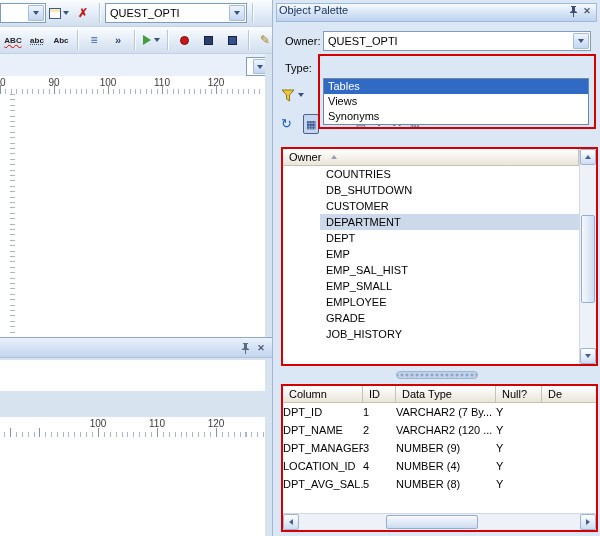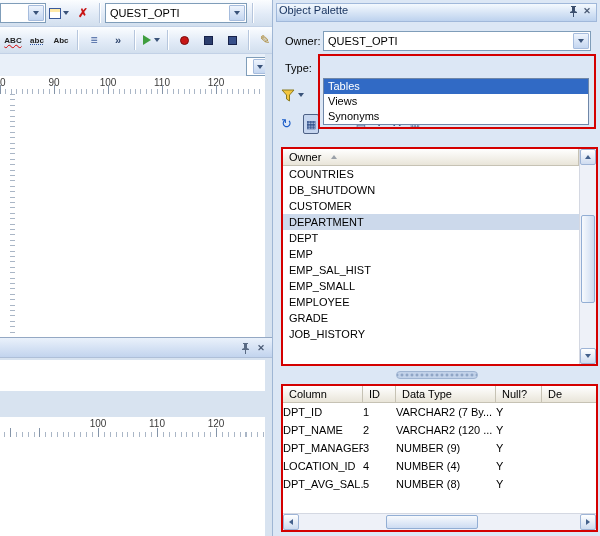--- a/index.html
+++ b/index.html
@@ -79,21 +79,21 @@
   .ditem.sel { background:#316ac5; color:#fff; }
   .pal-icon { position:absolute; height:20px; display:flex; align-items:center; gap:3px; color:#1a5cc8; }
   .pressed { background:#c6d6ef; border:1px solid #4d6185; border-radius:2px; padding:1px 2px; }
   .small-ico { position:absolute; top:114px; width:16px; height:16px; display:flex; align-items:center; justify-content:center; color:#44618c; font-size:11px; z-index:1; }
   
   .listbox { left:8px; top:147px; width:317px; height:219px; background:#fff; }
   .lheader { position:absolute; left:0; top:0; right:17px; height:17px;
     background:linear-gradient(#ffffff,#e9e5d9); border-bottom:1px solid #c6c2b4;
     display:flex; align-items:center; padding-left:6px; border-right:1px solid #c6c2b4; }
   .lrows { position:absolute; left:0; top:17px; right:17px; bottom:0; overflow:hidden; }
-  .lrow { height:16px; line-height:16px; padding-left:6px; white-space:nowrap; }
+  .lrow { height:16px; line-height:16px; padding-left:6px; white-space:nowrap;margin-left:37px; }
   .lrow.sel { background:#ccd9eb; }
   .vsb { position:absolute; right:0; top:0; bottom:0; width:17px; background:#eef1f8; border-left:1px solid #d4d8e2; }
   .sbtn { position:absolute; left:0; right:0; height:16px;
     background:linear-gradient(#ffffff,#cfdcf0); border:1px solid #9eb4d6; border-radius:2px;
     display:flex; align-items:center; justify-content:center; }
   .sb-up { top:0; } .sb-dn { bottom:0; }
   .vthumb { position:absolute; left:1px; right:1px; top:66px; height:88px;
     background:linear-gradient(90deg,#f7fafd,#cddcf2); border:1px solid #92aed4; border-radius:2px; }
   
   .grip { left:50%; top:371px; transform:translateX(-50%); width:82px; height:8px;

